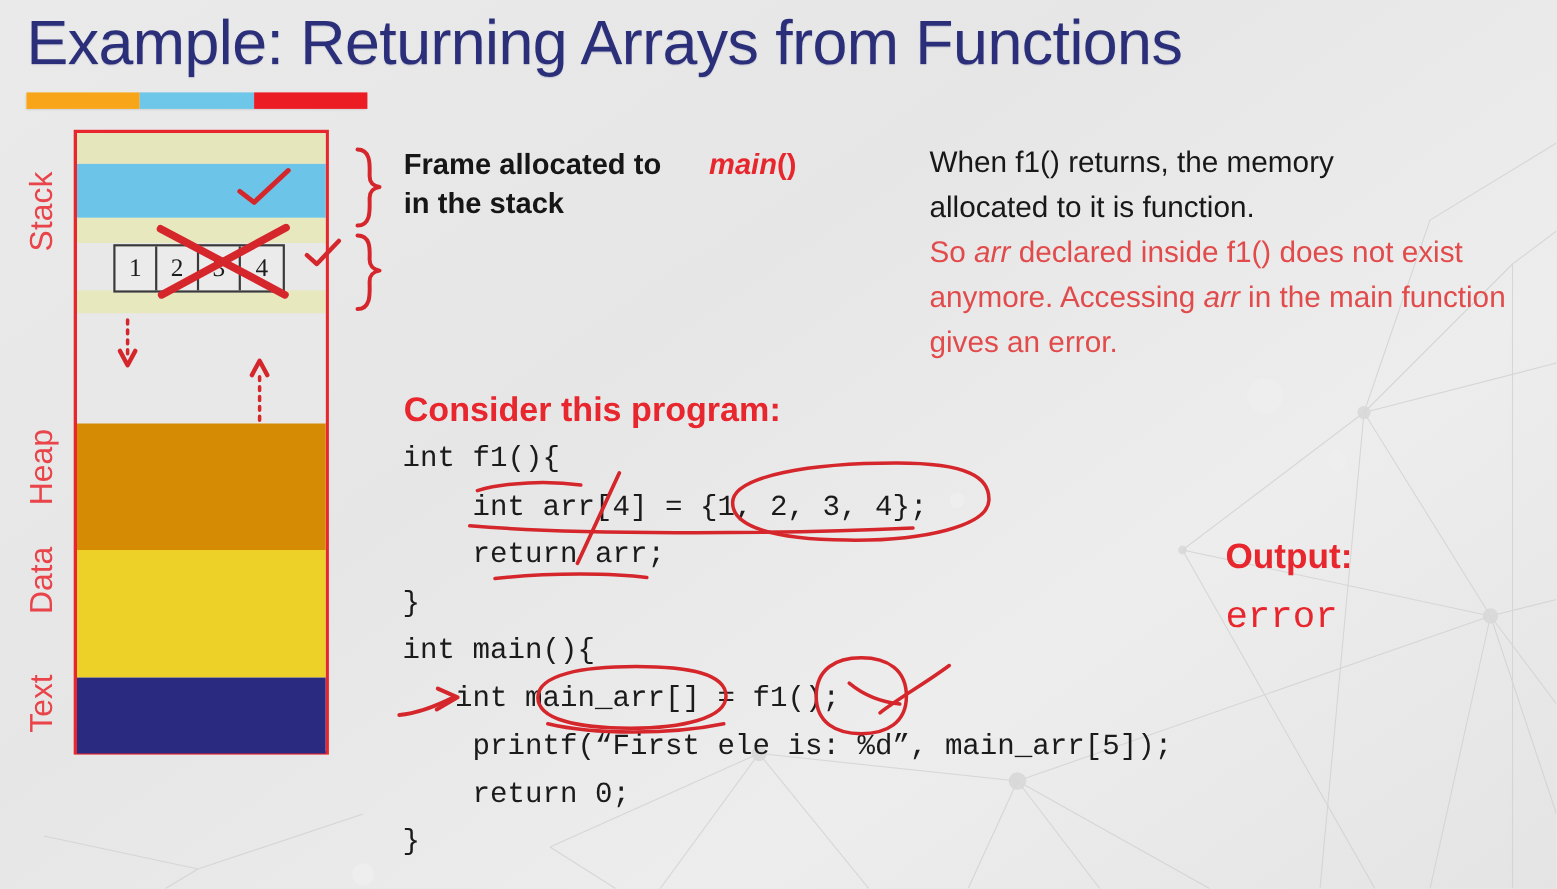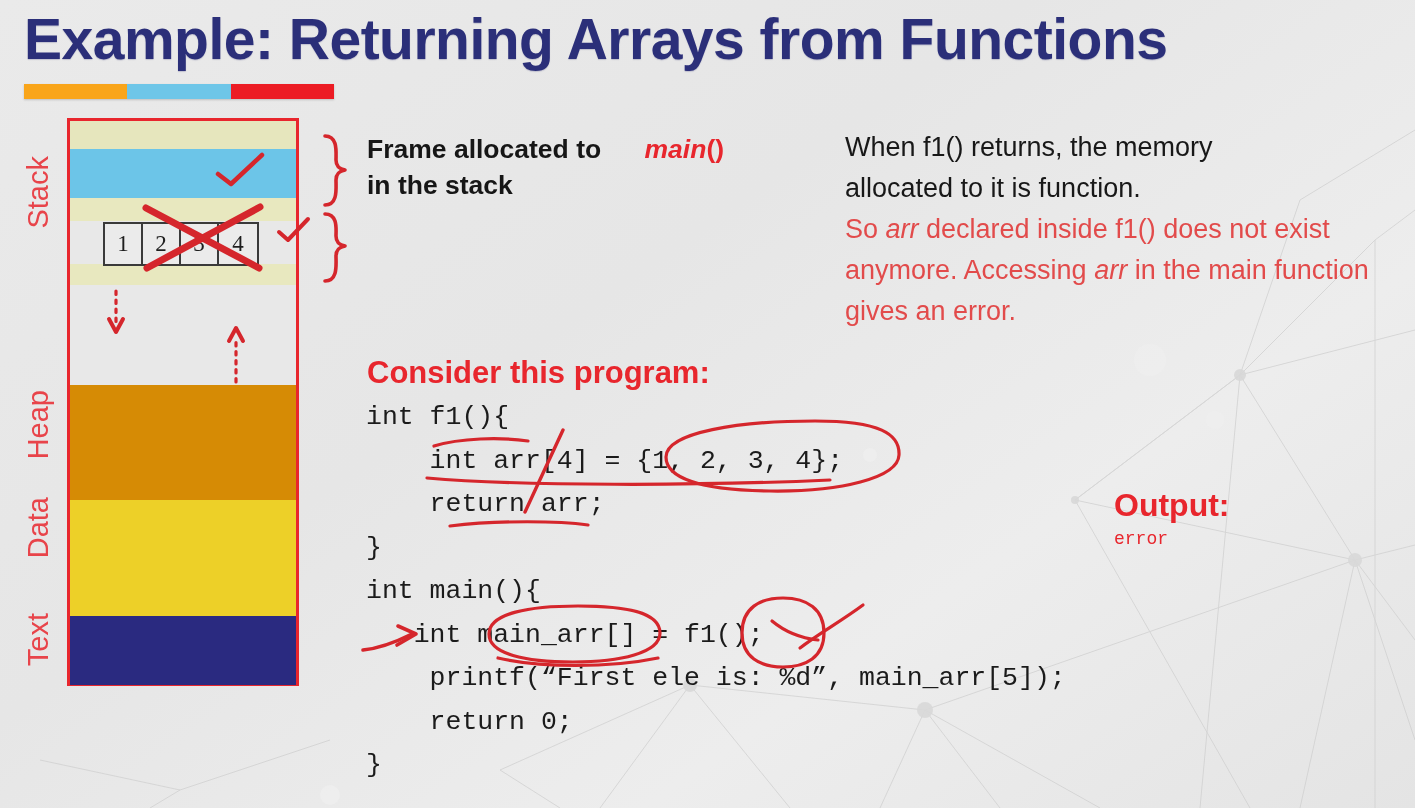--- a/index.html
+++ b/index.html
@@ -23,21 +23,21 @@
     width: 1415px;
     height: 808px;
     pointer-events: none;
   }
   
   #title {
     position: absolute;
     left: 24px;
     top: 6px;
     font-size: 57px;
-    font-weight: bold;
+    font-weight: normal;
     color: #2b2f79;
     letter-spacing: -0.5px;
     white-space: nowrap;
     text-shadow: 0 1px 1px rgba(120,120,160,0.35);
   }
   #title-rule {
     position: absolute;
     left: 24px;
     top: 84px;
     width: 310px;
@@ -150,23 +150,23 @@
     left: 1114px;
     top: 487px;
   }
   #output-label {
     font-size: 32px;
     font-weight: bold;
     color: #e8262d;
   }
   #output-value {
     font-family: "Liberation Mono", monospace;
-    font-size: 18px;
+    font-size: 34px;
     color: #e8262d;
-    margin-top: 5px;
+    margin-top: 19px;
   }
   
   #ink-overlay {
     position: absolute;
     inset: 0;
     width: 1415px;
     height: 808px;
     pointer-events: none;
   }
 </style>

